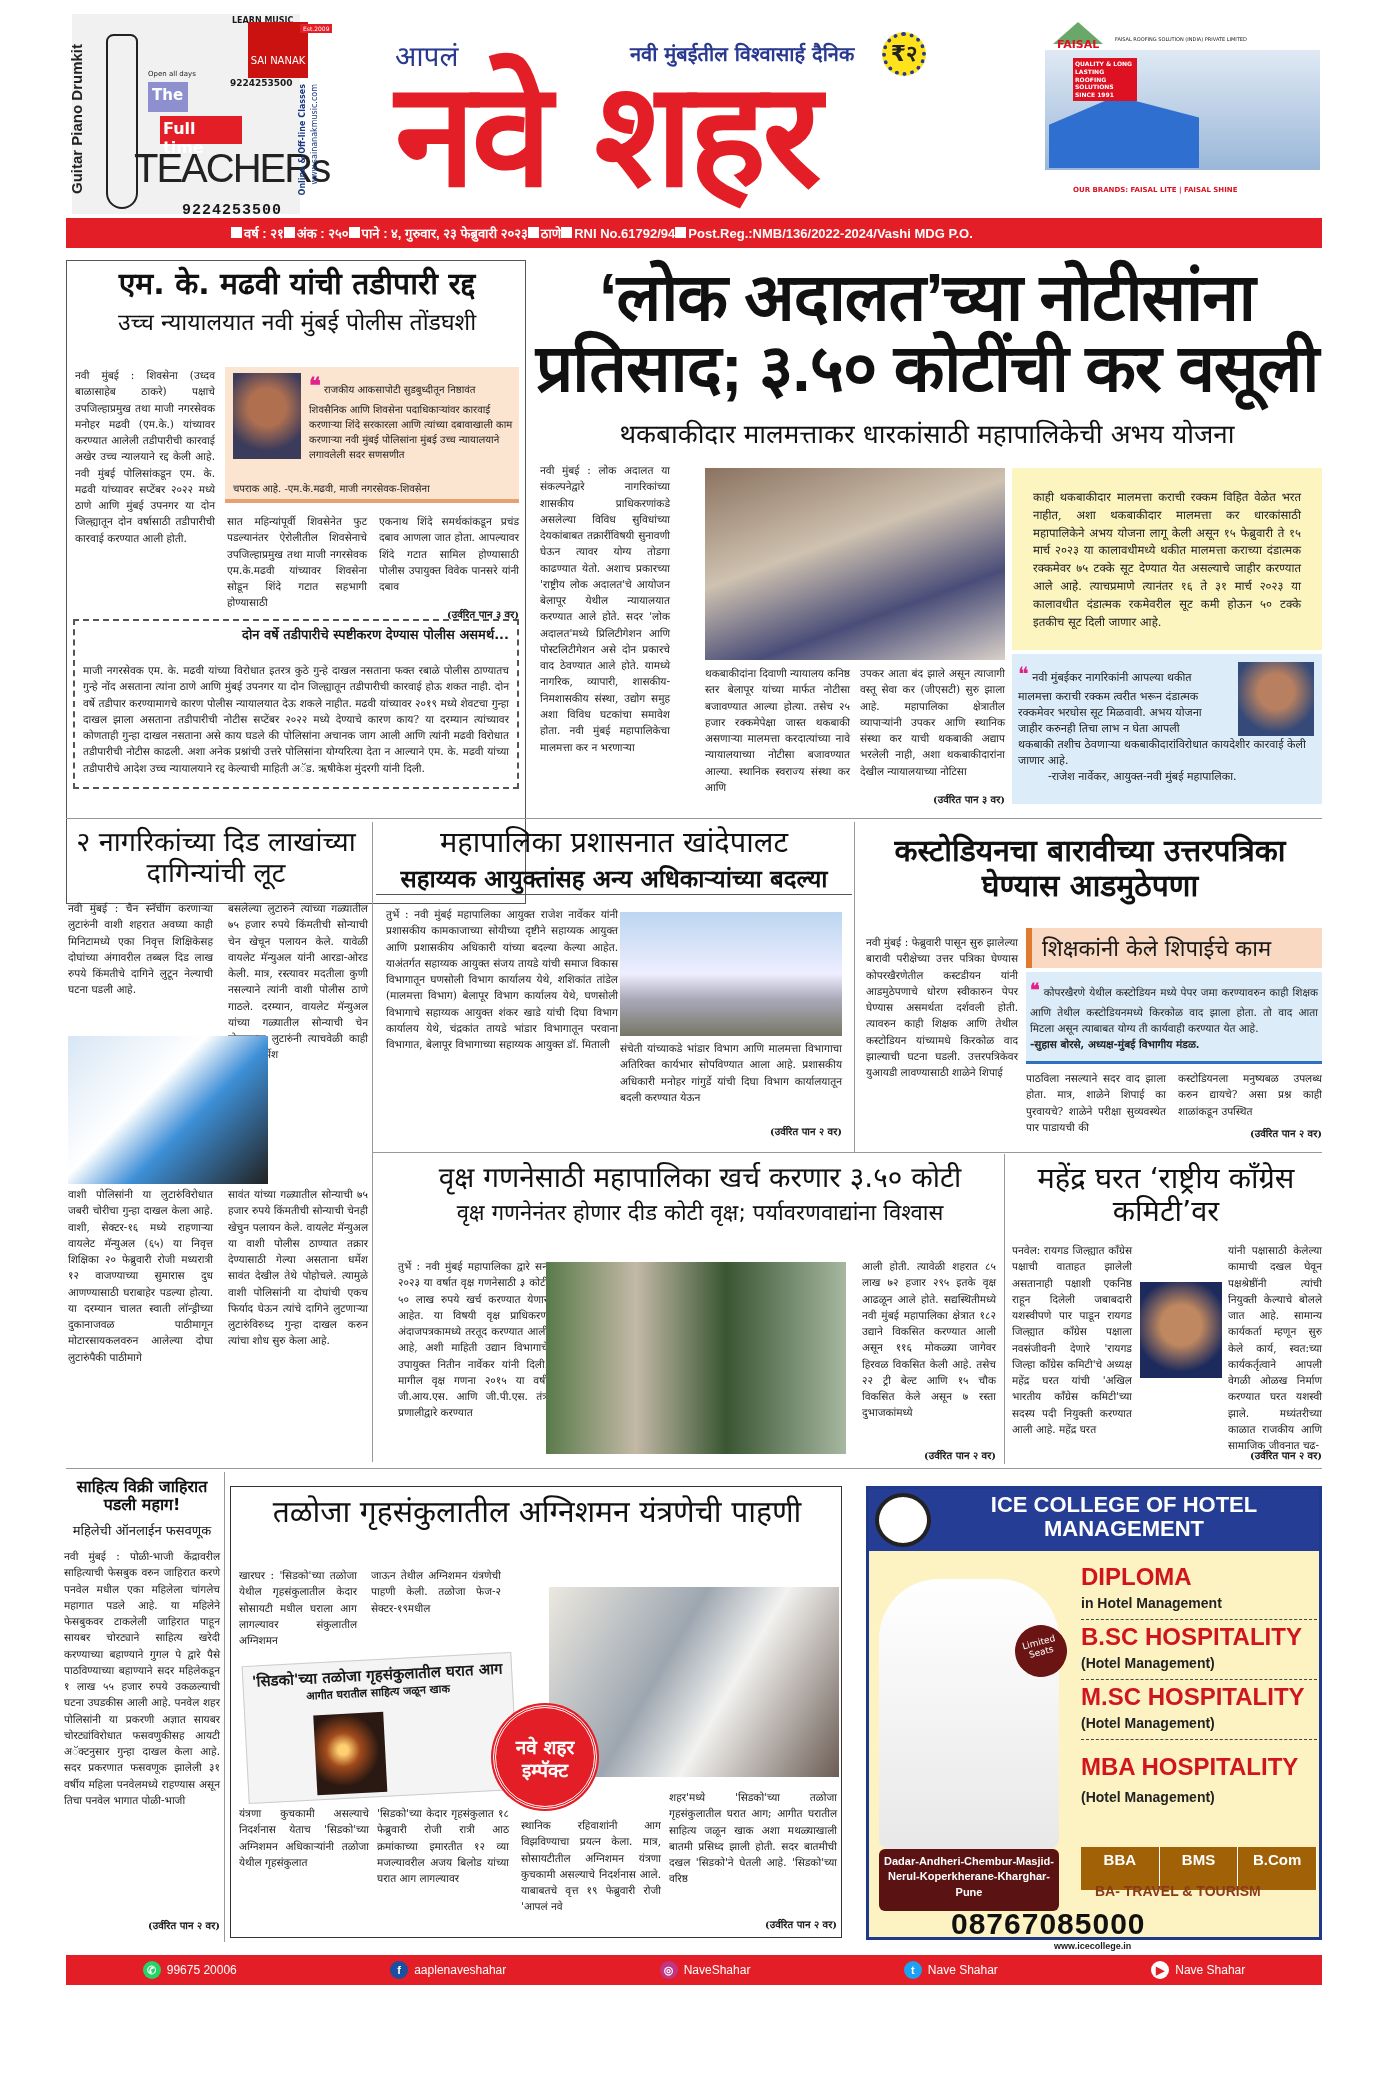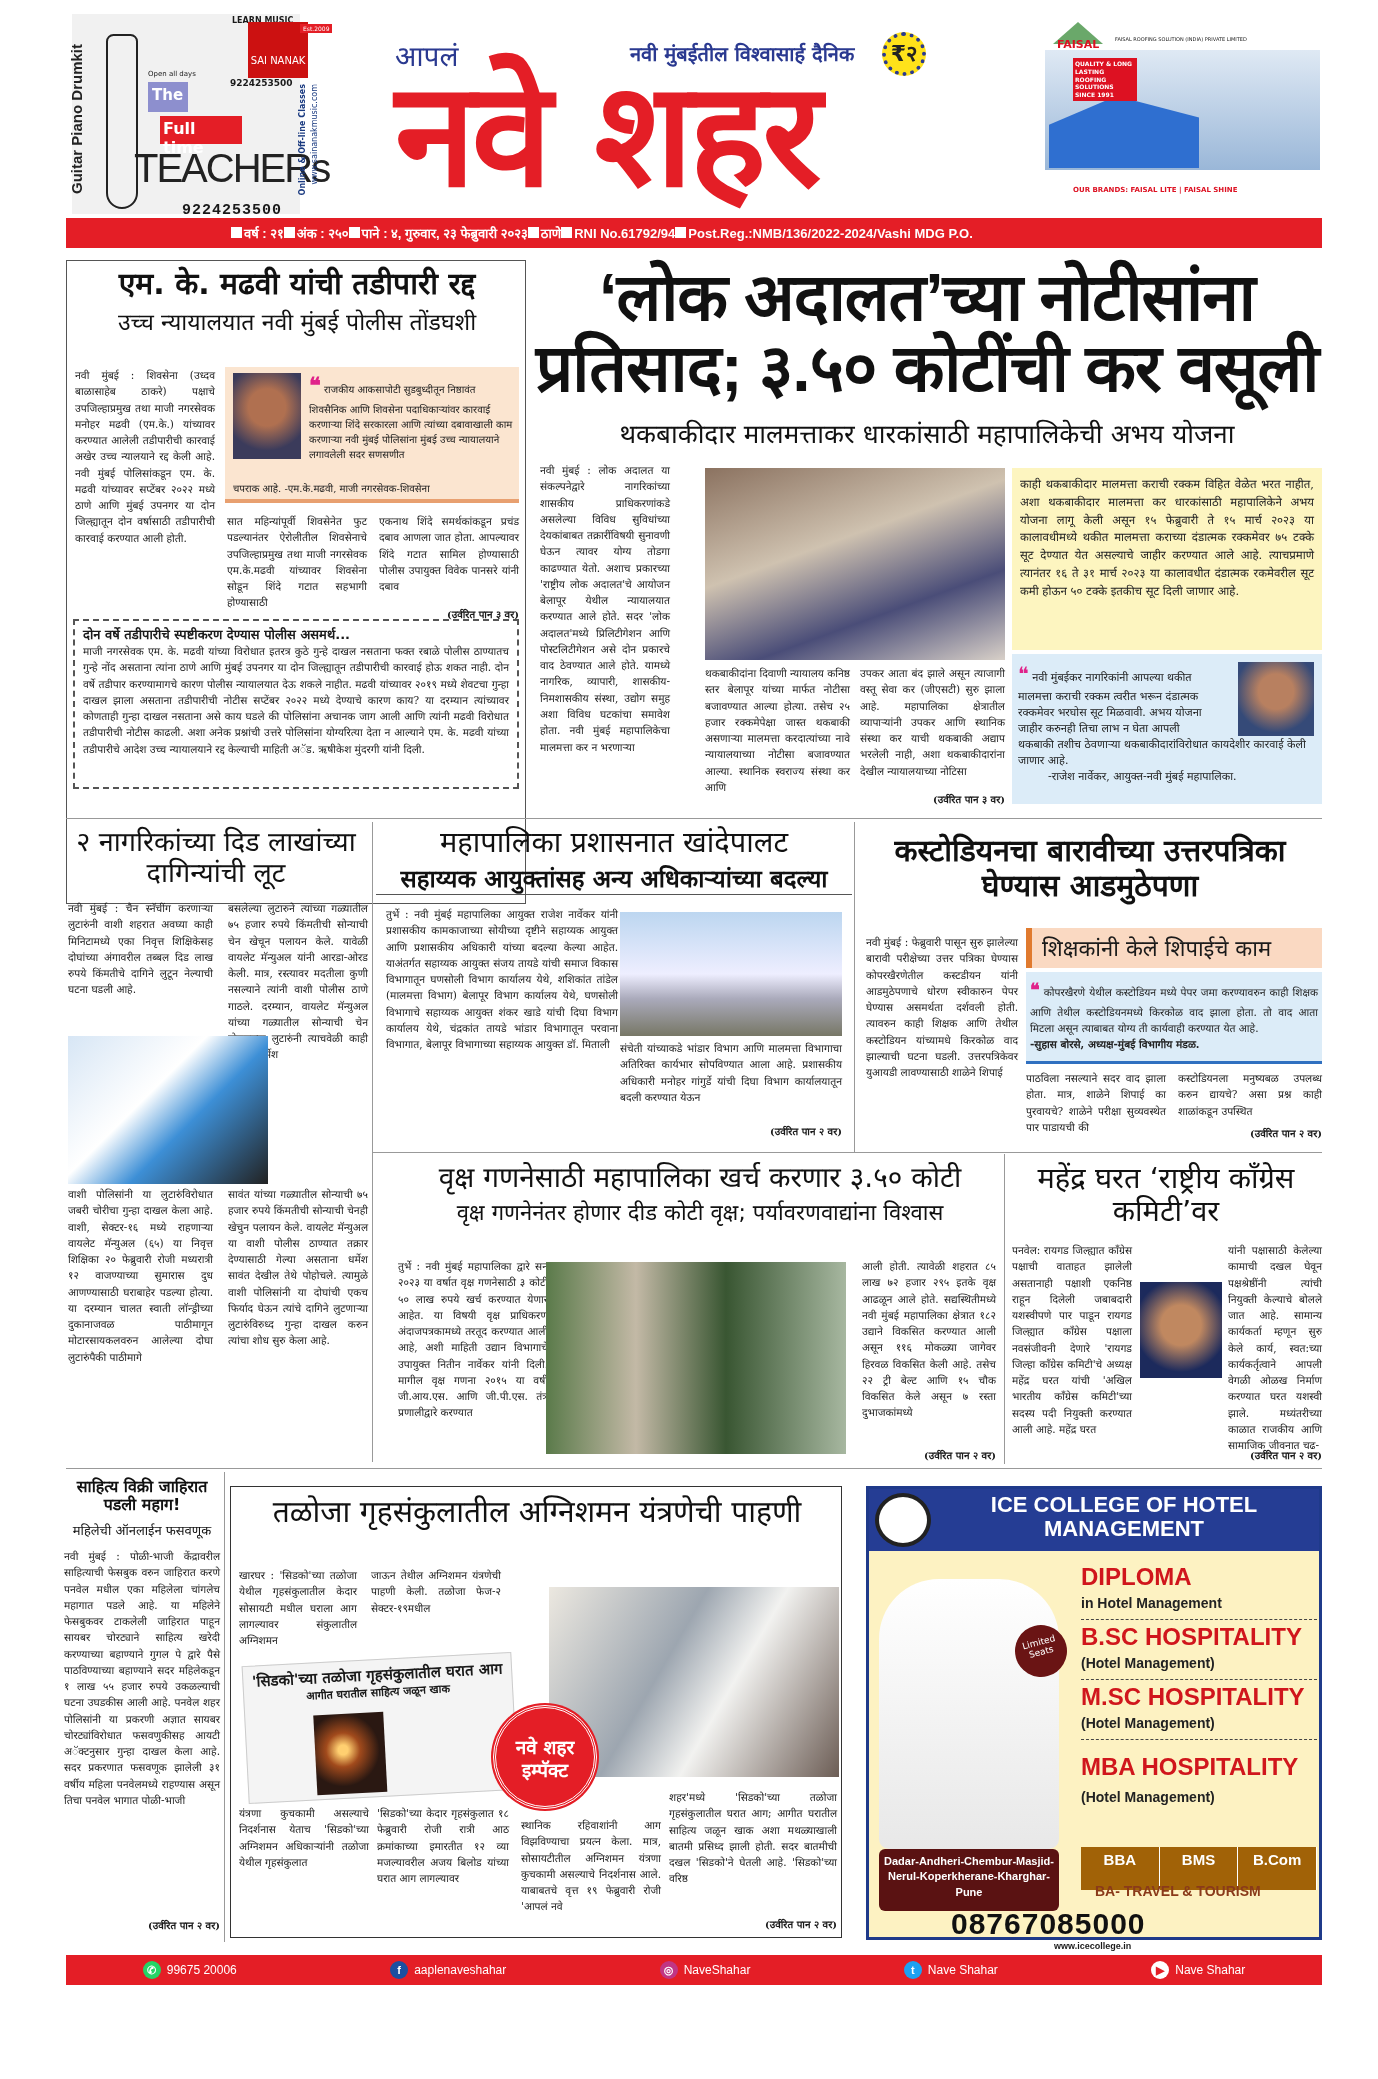--- a/index.html
+++ b/index.html
@@ -48,29 +48,29 @@
 #a1-h2{left:0;top:48px;width:460px;font-size:23px;font-weight:normal}
 #a1-quote{left:158px;top:106px;width:294px;height:136px;background:#fbe5d0;border-bottom:4px solid #e8a070}
 #a1-quote .ph{position:absolute;left:8px;top:6px;width:68px;height:86px;background:radial-gradient(circle at 50% 40%,#b07050 30%,#3b3b5b 70%)}
 #a1-quote .qm{color:#e0228a;font-size:22px;font-weight:bold}
 #a1-quote .qt{position:absolute;left:84px;top:2px;width:204px;font-size:10px;line-height:1.5;font-family:"DejaVu Serif",serif}
 #a1-quote .qs{position:absolute;left:8px;top:114px;width:280px;font-size:10px;font-family:"DejaVu Serif",serif}
 #a1-col1{left:8px;top:106px;width:140px}
 #a1-col2{left:160px;top:252px;width:140px}
 #a1-col3{left:312px;top:252px;width:140px}
 #a1-box{left:6px;top:358px;width:446px;height:170px;border:2px dashed #555;padding:4px 8px}
-#a1-box .bh{font-size:13px;font-weight:bold;text-align:left;margin-bottom:0}
+#a1-box .bh{font-size:13px;font-weight:bold;text-align:right;margin-bottom:19px}
 
 #a2-h1{left:532px;top:262px;width:790px;font-size:66px;line-height:1.07;font-family:"Liberation Sans Narrow","Liberation Sans",sans-serif;letter-spacing:-1px}
 #a2-h2{left:532px;top:420px;width:790px;font-size:26px;font-weight:normal}
 #a2-col1{left:540px;top:462px;width:130px}
 #a2-photo{left:705px;top:468px;width:300px;height:192px;background:linear-gradient(160deg,#8b7260,#cfc2b0 40%,#4a4d78 70%,#d8d0c8)}
 #a2-col2{left:705px;top:665px;width:145px}
 #a2-col3{left:860px;top:665px;width:145px}
-#a2-yellow{left:1012px;top:468px;width:310px;height:182px;background:#fdf5c0;padding:8px}
+#a2-yellow{left:1012px;top:468px;width:310px;height:182px;background:#fdf5c0;padding:21px}
 #a2-yellow .body{font-size:11.5px}
 #a2-quote{left:1012px;top:654px;width:310px;height:150px;background:#dcecf8;padding:6px}
 #a2-quote .ph{position:absolute;right:8px;top:8px;width:76px;height:74px;background:radial-gradient(circle at 50% 40%,#b88060 30%,#354a78 70%)}
 #a2-quote .qt{font-size:11px;line-height:1.45;font-family:"DejaVu Serif",serif;width:208px}
 #a2-quote .qfull{font-size:11px;line-height:1.45;font-family:"DejaVu Serif",serif}
 
 #a3-h{left:66px;top:826px;width:300px;font-size:27px;font-weight:normal}
 #a3-col1{left:68px;top:900px;width:145px}
 #a3-col2{left:228px;top:900px;width:140px}
 #a3-ill{left:68px;top:1036px;width:200px;height:148px;background:linear-gradient(135deg,#d7e6f5,#fff 40%,#3d8fd6 60%,#222)}

